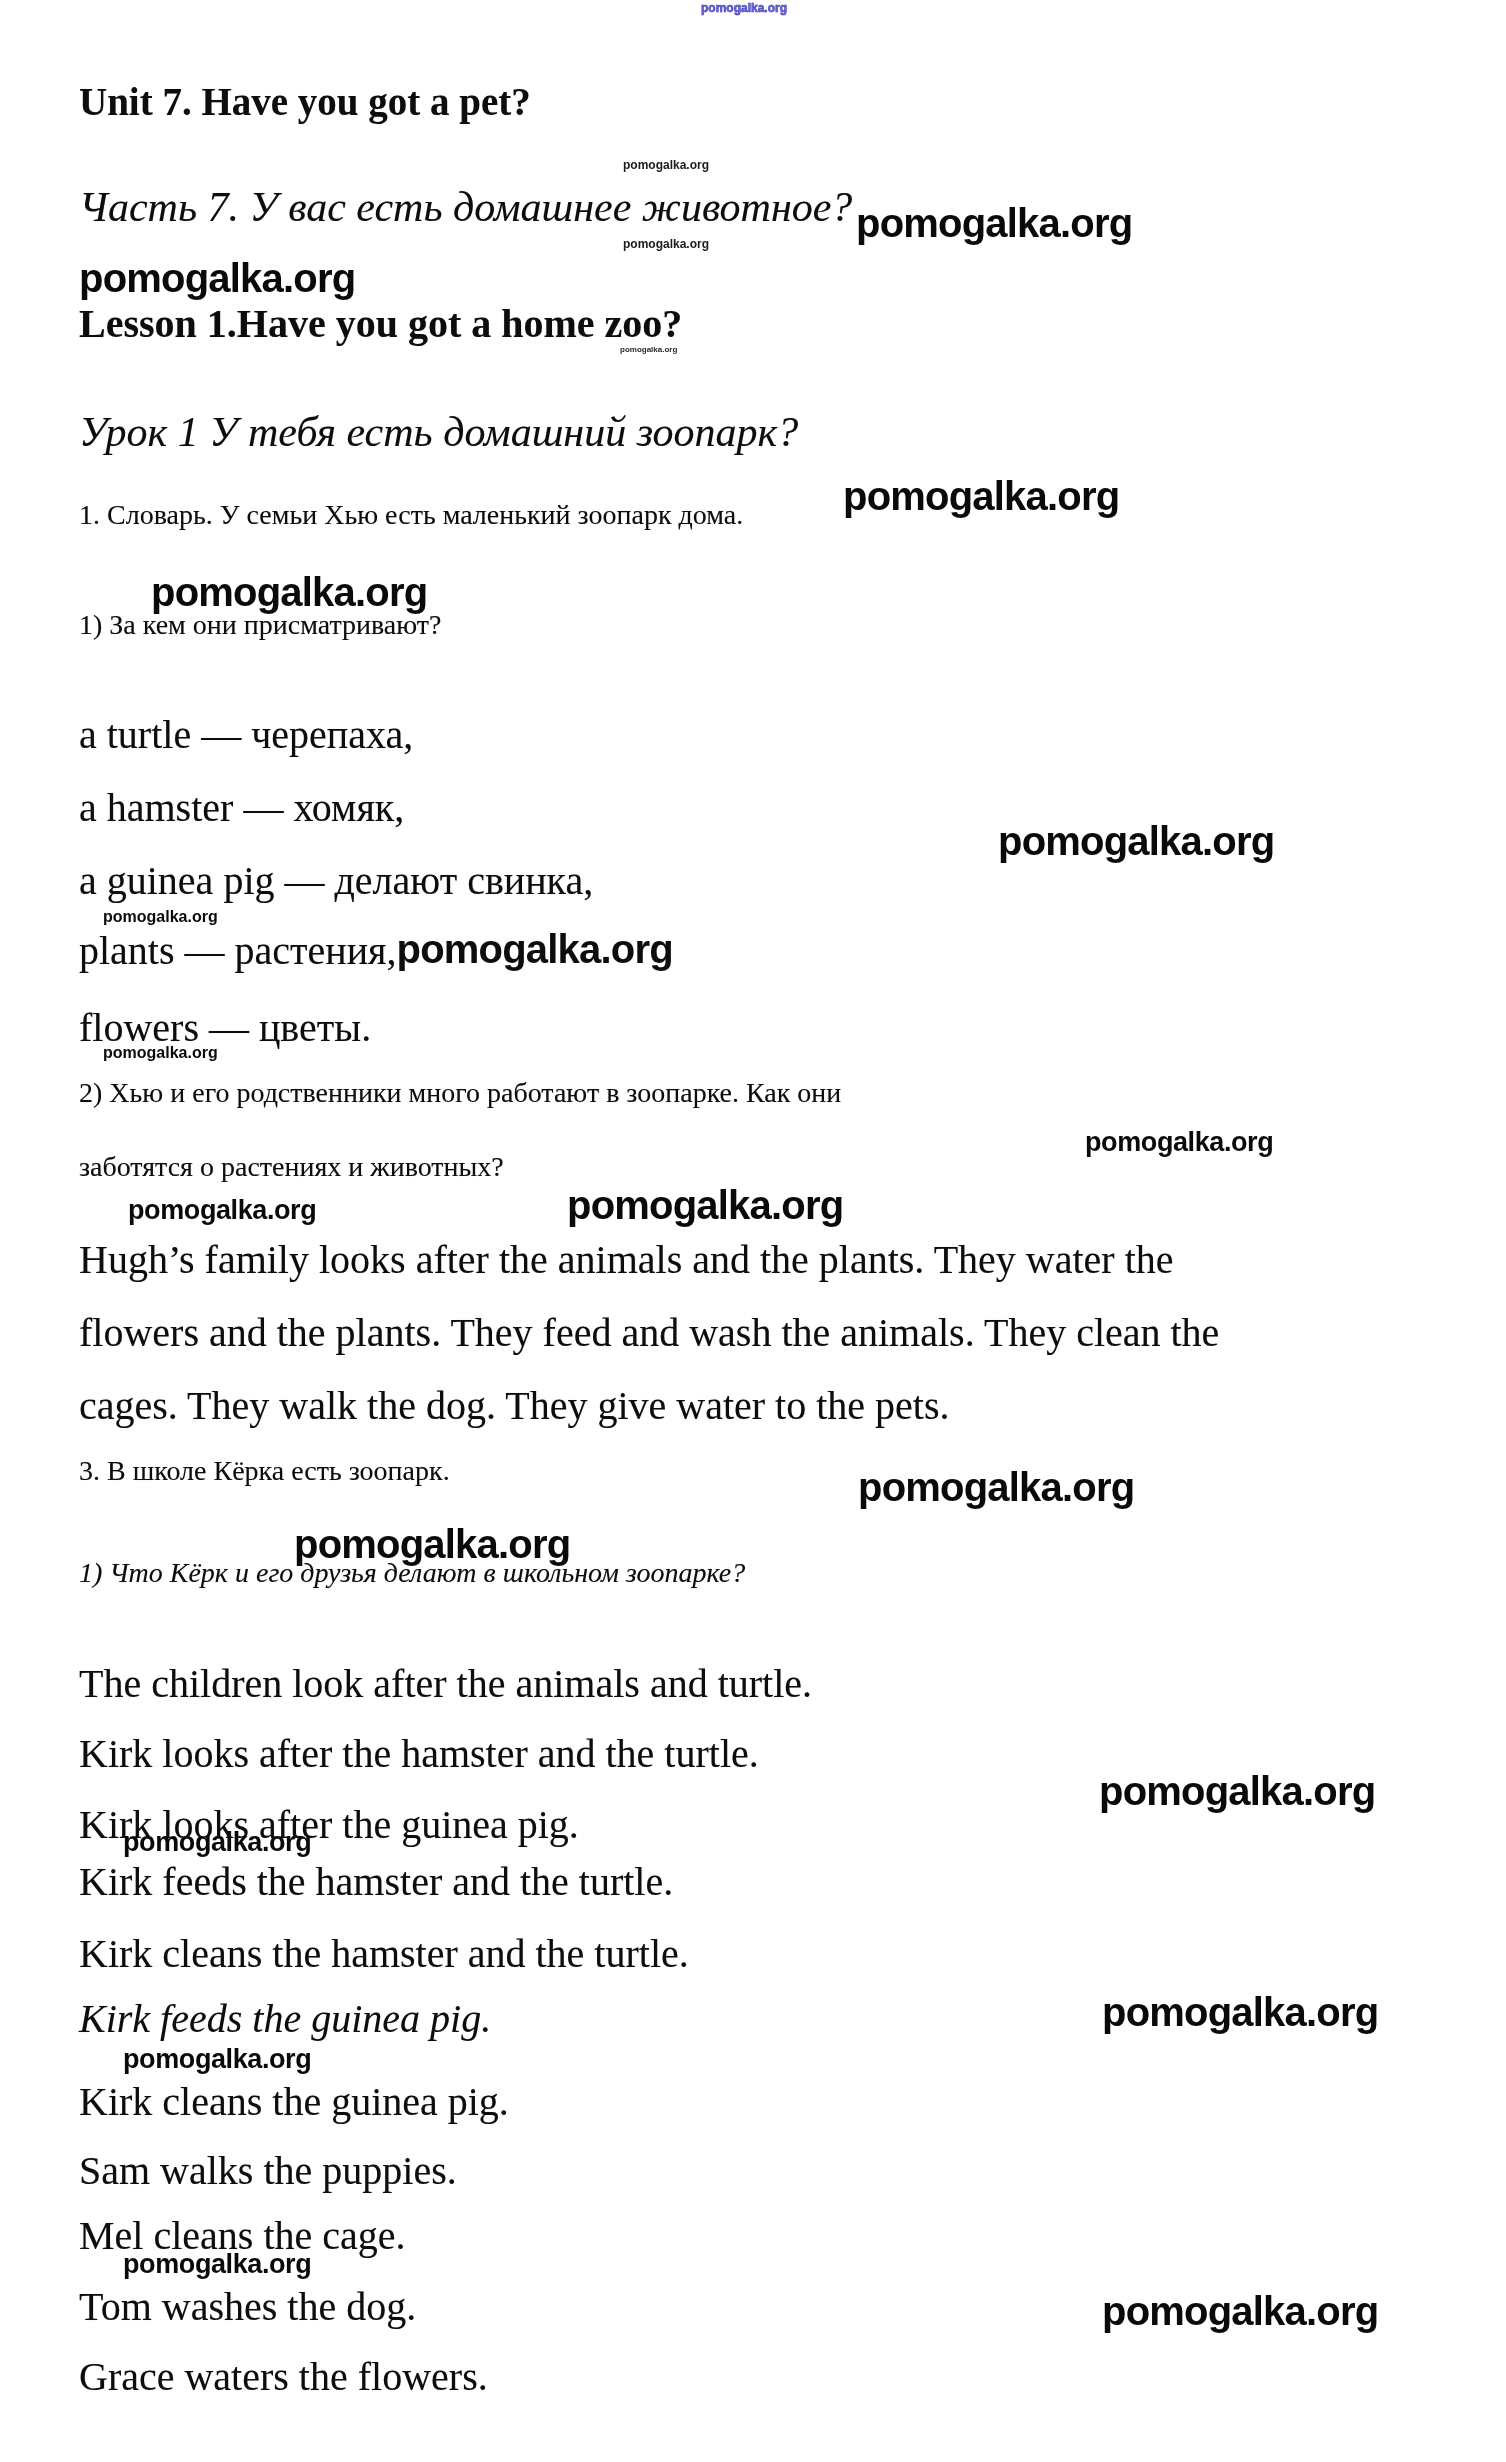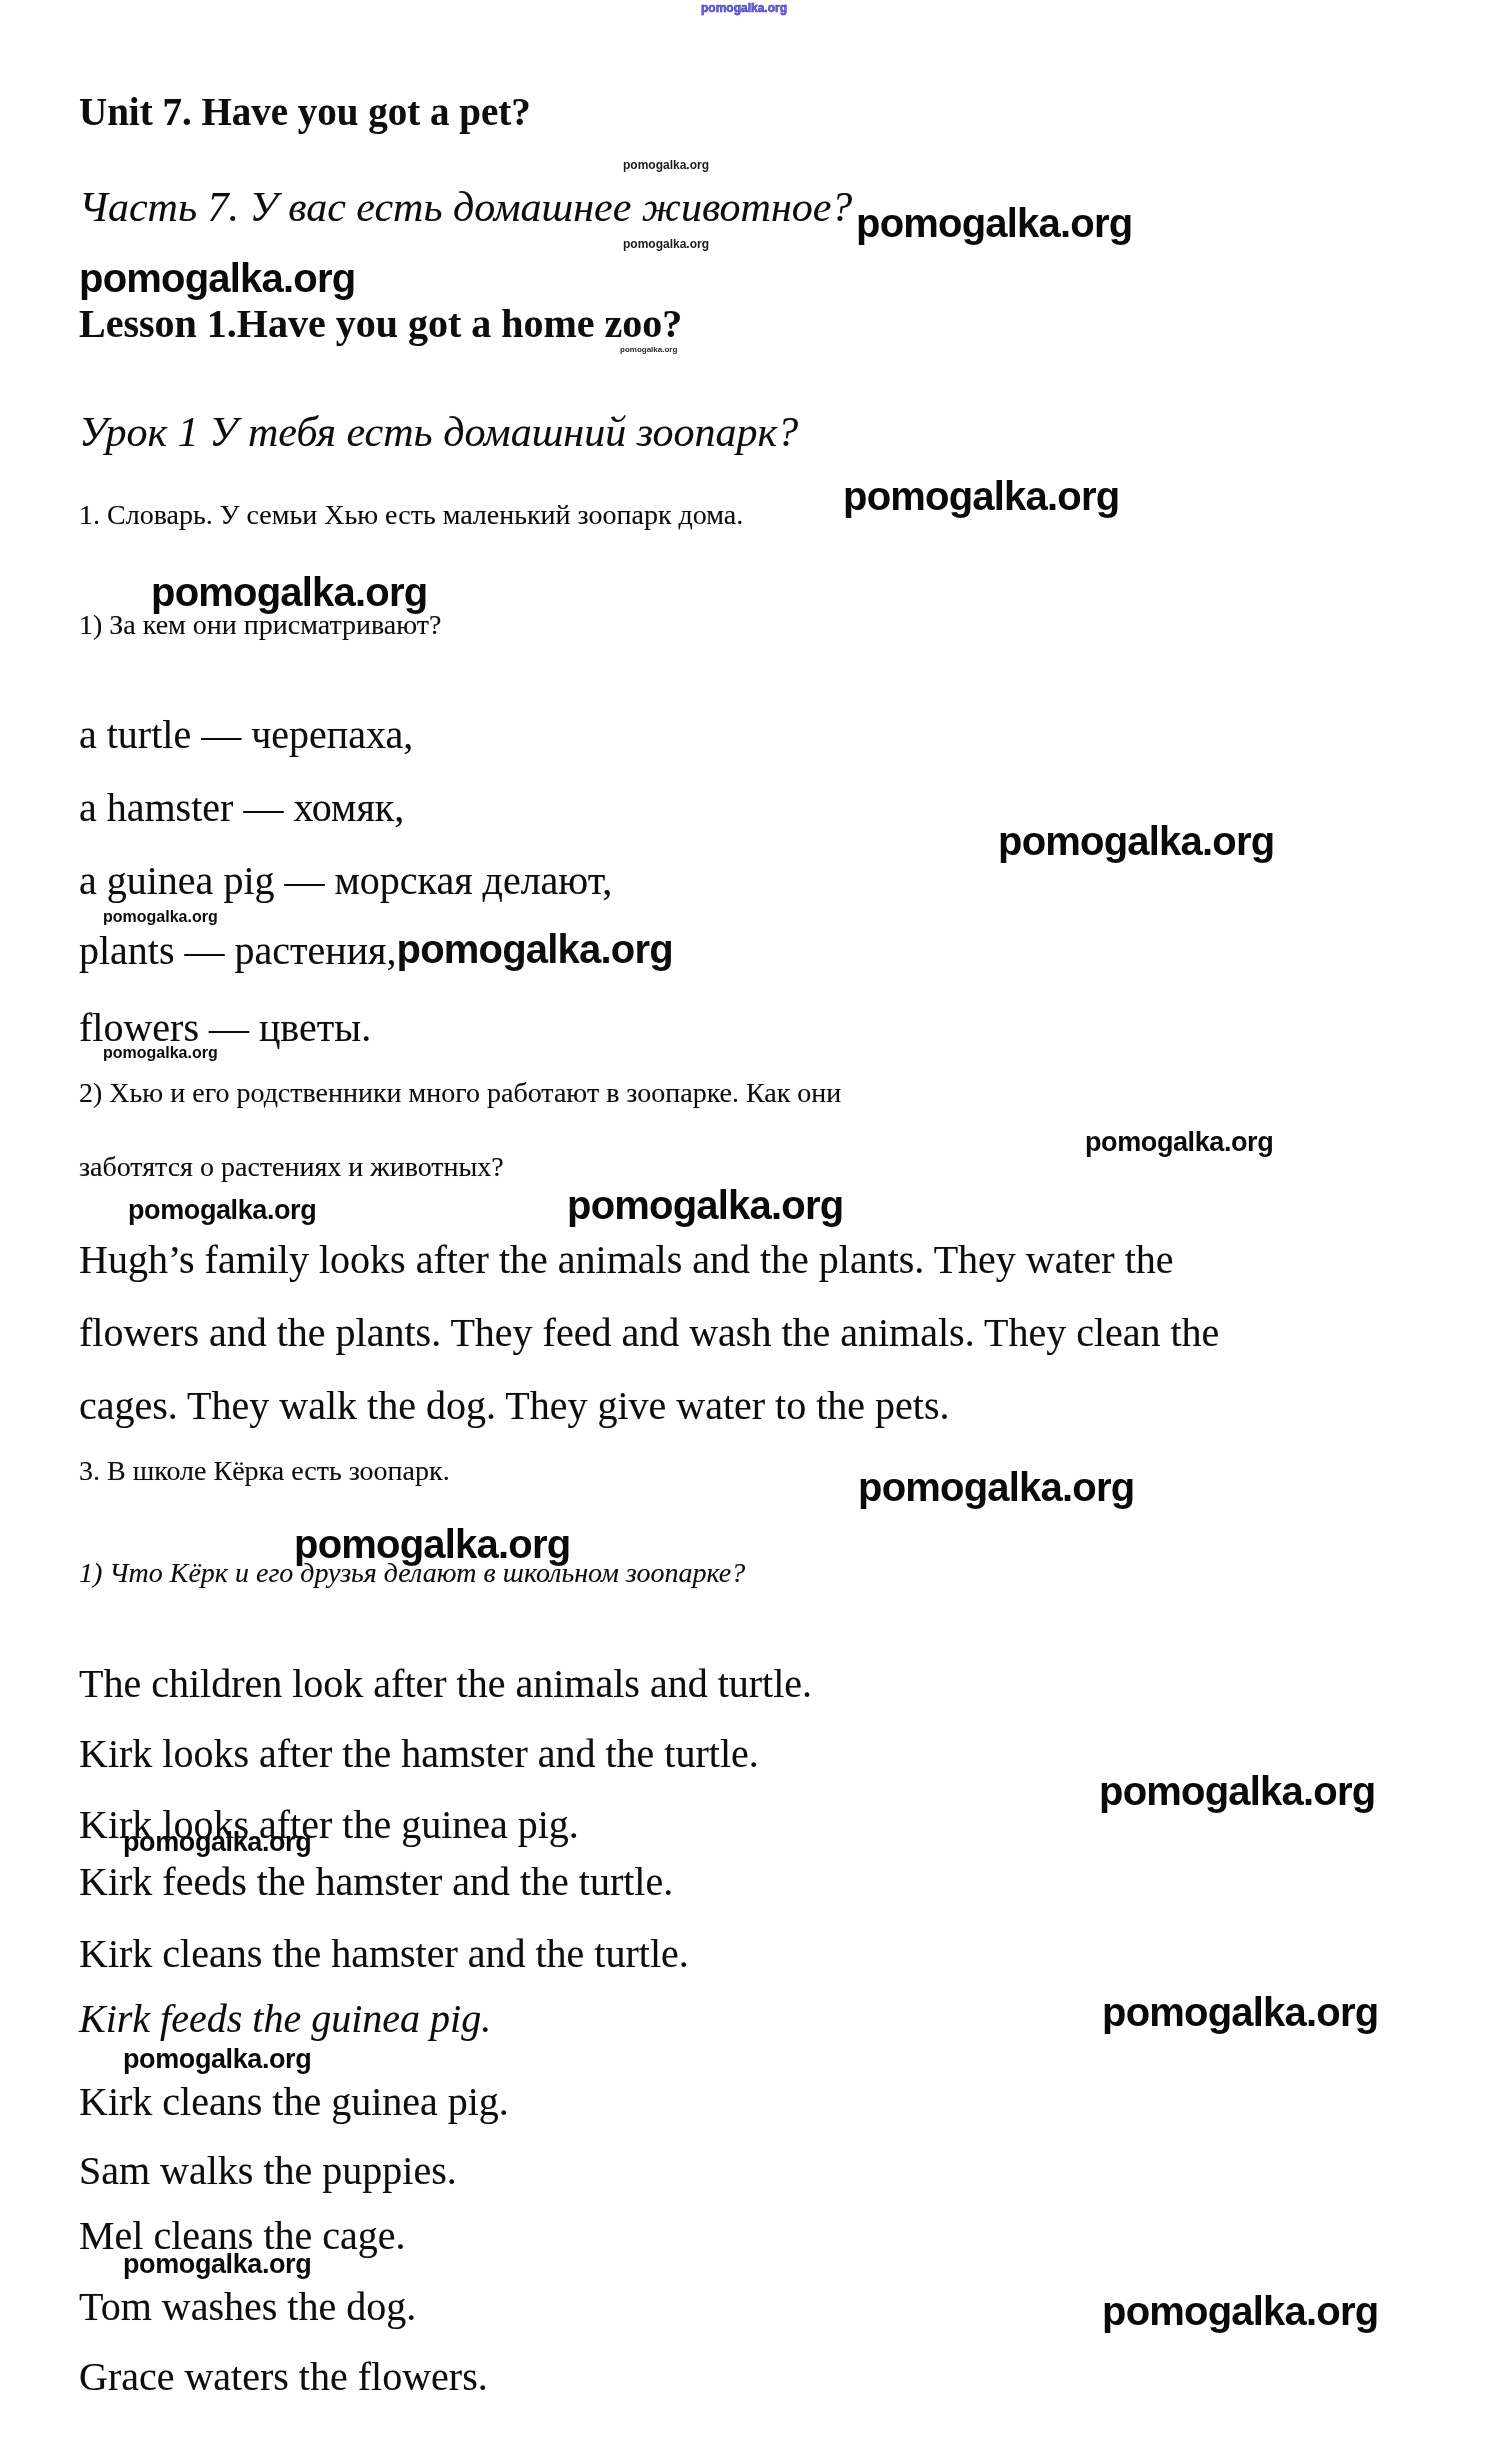--- a/index.html
+++ b/index.html
@@ -56,21 +56,21 @@
     text-shadow:none;
   }
 </style>
 </head>
 <body>
 
 <div class="page">
 
   <div class="wm wm-blue" style="left:701px;top:1.6px;">pomogalka.org</div>
 
-  <div class="t h-bold" style="top:90px;font-family:Liberation Serif, serif;">Unit 7. Have you got a pet?</div>
+  <div class="t h-bold" style="top:80px;font-family:Liberation Serif, serif;">Unit 7. Have you got a pet?</div>
 
   <div class="wm wm-xs" style="left:623px;top:159px;">pomogalka.org</div>
 
   <div class="t h-italic" style="top:183px;text-align:right;">Часть 7. У вас есть домашнее животное?</div>
   <div class="wm wm-big" style="left:856px;top:201px;">pomogalka.org</div>
 
   <div class="wm wm-xs" style="left:623px;top:238px;">pomogalka.org</div>
 
   <div class="wm wm-big" style="left:79px;top:256px;">pomogalka.org</div>
 
@@ -83,21 +83,21 @@
   <div class="t ru" style="top:499px;">1. Словарь. У семьи Хью есть маленький зоопарк дома.</div>
 
   <div class="wm wm-big" style="left:151px;top:570px;">pomogalka.org</div>
   <div class="t ru" style="top:609px;">1) За кем они присматривают?</div>
 
   <div class="t en" style="top:712px;">a turtle — черепаха,</div>
 
   <div class="t en" style="top:785px;">a hamster — хомяк,</div>
   <div class="wm wm-big" style="left:998px;top:819px;">pomogalka.org</div>
 
-  <div class="t en" style="top:858px;">a guinea pig — морская делают,</div>
+  <div class="t en" style="top:858px;">a guinea pig — делают свинка,</div>
 
   <div class="wm wm-small" style="left:103px;top:908px;">pomogalka.org</div>
 
   <div class="t en inline-line" style="top:928px;">
     <span>plants — растения,</span>
       <span class="wm-inline">pomogalka.org</span>
   </div>
 
   <div class="t en" style="top:1005px;">flowers — цветы.</div>
 

